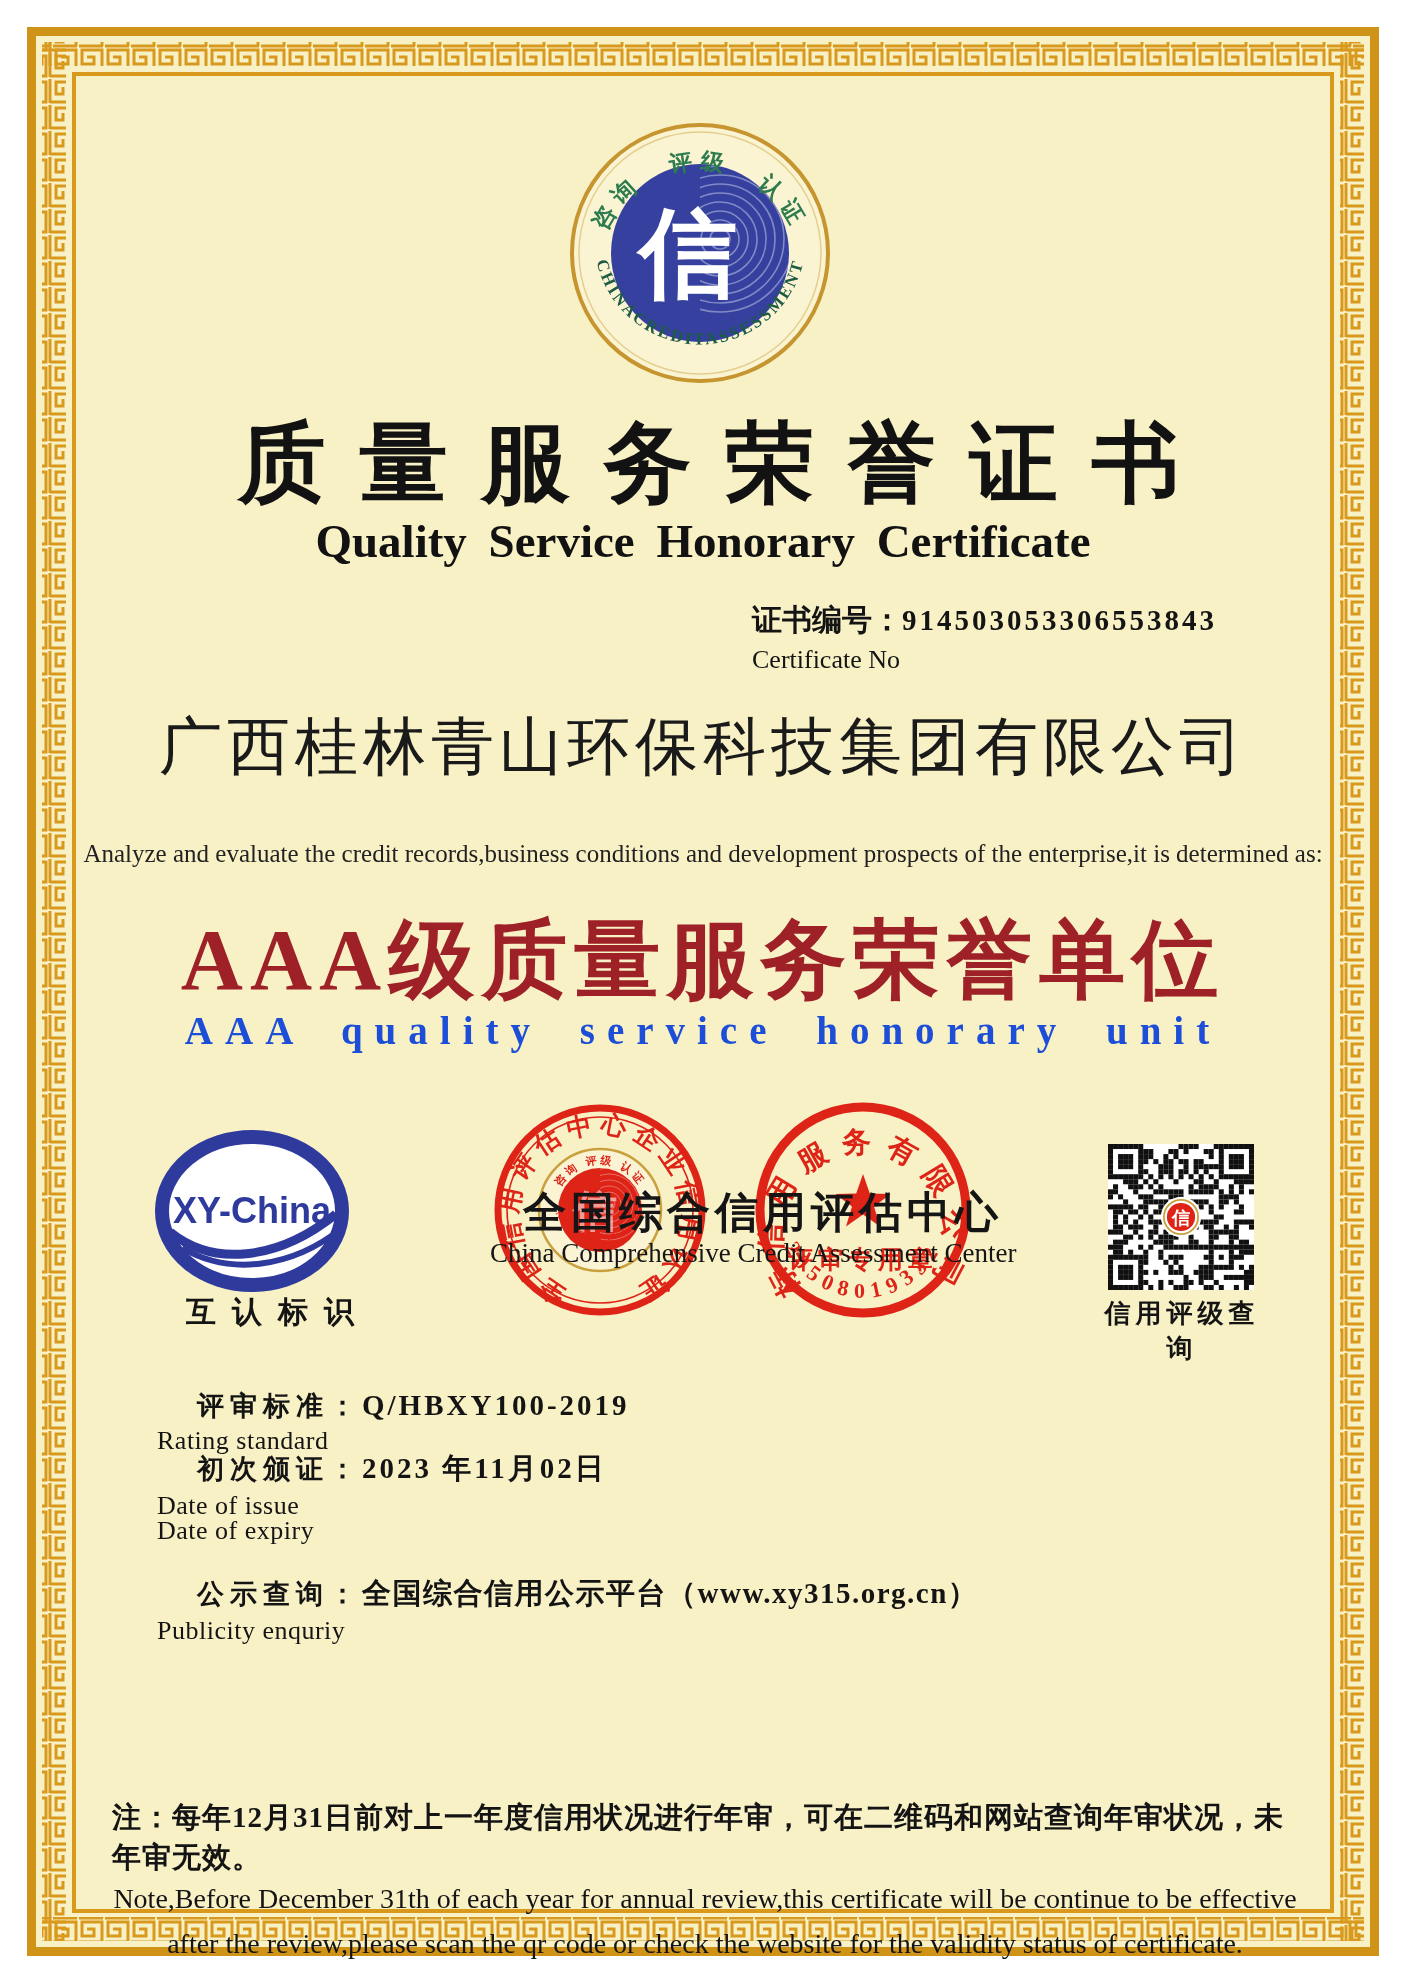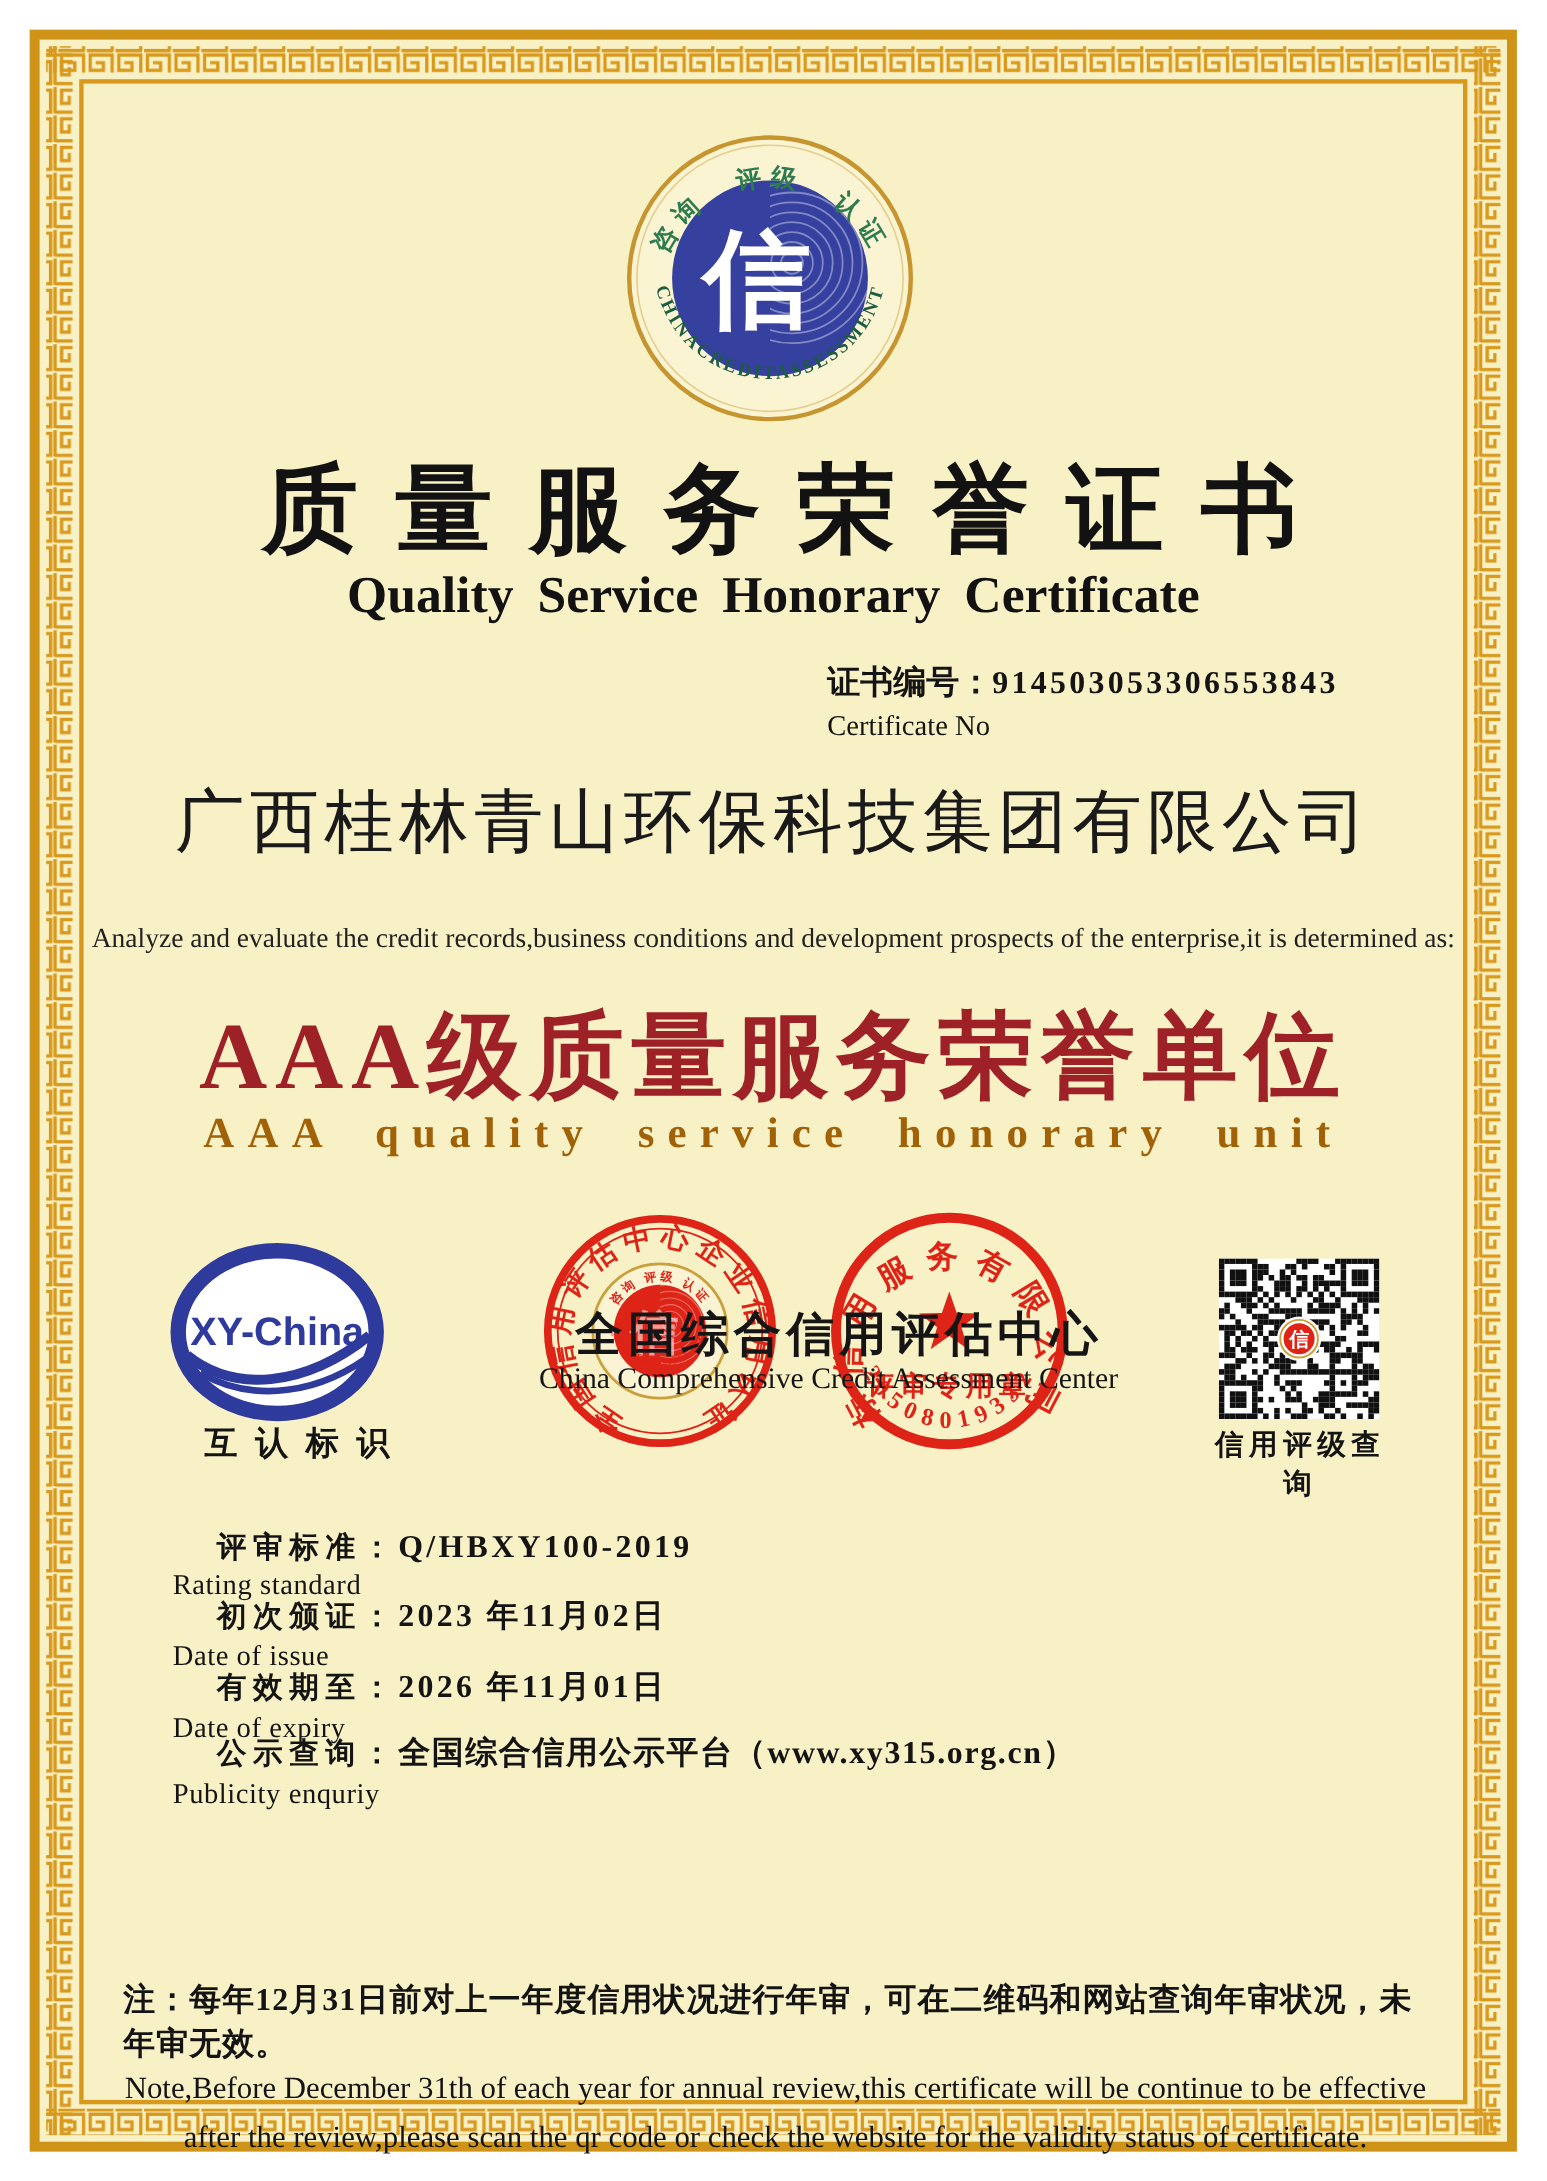--- a/index.html
+++ b/index.html
@@ -11,21 +11,21 @@
   .title-zh{top:404px;font-size:88px;font-weight:900;letter-spacing:34px;padding-left:45px;color:#121212;}
   .title-en{top:514px;font-size:47px;font-weight:700;word-spacing:10px;color:#121212;}
   .certno{left:752px;top:600px;}
   .certno .l1{font-size:30px;font-weight:700;white-space:nowrap;}
   .certno .num{font-size:29px;font-weight:700;letter-spacing:3px;}
   .certno .l2{font-size:26px;margin-top:4px;}
   .company{top:704px;font-size:63px;letter-spacing:5px;color:#1a1a1a;}
   .intro-zh{top:800px;font-size:28px;font-family:"Liberation Sans","DejaVu Sans",sans-serif;color:#222;}
   .intro-en{top:840px;font-size:25px;color:#222;}
   .award-zh{top:902px;font-size:86px;font-weight:900;letter-spacing:7px;color:#9e2127;}
-  .award-en{top:1008px;font-size:39px;font-weight:700;letter-spacing:12px;word-spacing:16px;color:#a16207;}
+  .award-en{top:1008px;font-size:39px;font-weight:700;letter-spacing:12px;word-spacing:16px;color:#1d4ed8;}
   .xy-caption{left:186px;top:1292px;width:210px;font-size:30px;font-weight:700;letter-spacing:16px;
               font-family:"Liberation Sans","DejaVu Sans",sans-serif;}
   .overlay-zh{left:494px;top:1184px;width:482px;font-size:43px;font-weight:700;letter-spacing:5px;
               font-family:"Liberation Sans","DejaVu Sans",sans-serif;color:#151515;white-space:nowrap;text-align:center;margin-left:28px;}
   .overlay-en{left:490px;top:1238px;width:490px;font-size:27px;color:#151515;white-space:nowrap;text-align:center;}
   .qr-caption{left:1100px;top:1296px;width:164px;font-size:26px;font-weight:700;letter-spacing:5px;text-align:center;}
   .detail-row{left:157px;}
   .d-label{font-size:27px;font-weight:700;letter-spacing:6px;margin-left:40px;}
   .d-value{font-size:29px;font-weight:700;letter-spacing:3px;}
   .d-en{font-size:26px;margin-top:2px;letter-spacing:0.5px;}
@@ -619,21 +619,20 @@
 
   <div class="abs detail-row" style="top:1388px">
     <div><span class="d-label">评审标准：</span><span class="d-value">Q/HBXY100-2019</span></div>
     <div class="d-en">Rating standard</div>
   </div>
   <div class="abs detail-row" style="top:1449px">
     <div><span class="d-label">初次颁证：</span><span class="d-value">2023 年11月02日</span></div>
     <div class="d-en">Date of issue</div>
   </div>
   <div class="abs detail-row" style="top:1514px">
-    <div><span class="d-label">有效期至：</span><span class="d-value">2026 年11月01日</span></div>
     <div class="d-en">Date of expiry</div>
   </div>
   <div class="abs detail-row" style="top:1574px">
     <div><span class="d-label">公示查询：</span><span class="d-value" style="letter-spacing:1.5px">全国综合信用公示平台（www.xy315.org.cn）</span></div>
     <div class="d-en">Publicity enquriy</div>
   </div>
 
   <div class="abs note">
     <div class="note-zh">注：每年12月31日前对上一年度信用状况进行年审，可在二维码和网站查询年审状况，未年审无效。</div>
     <div class="note-en">Note,Before December 31th of each year for annual review,this certificate will be continue to be effective</div>

